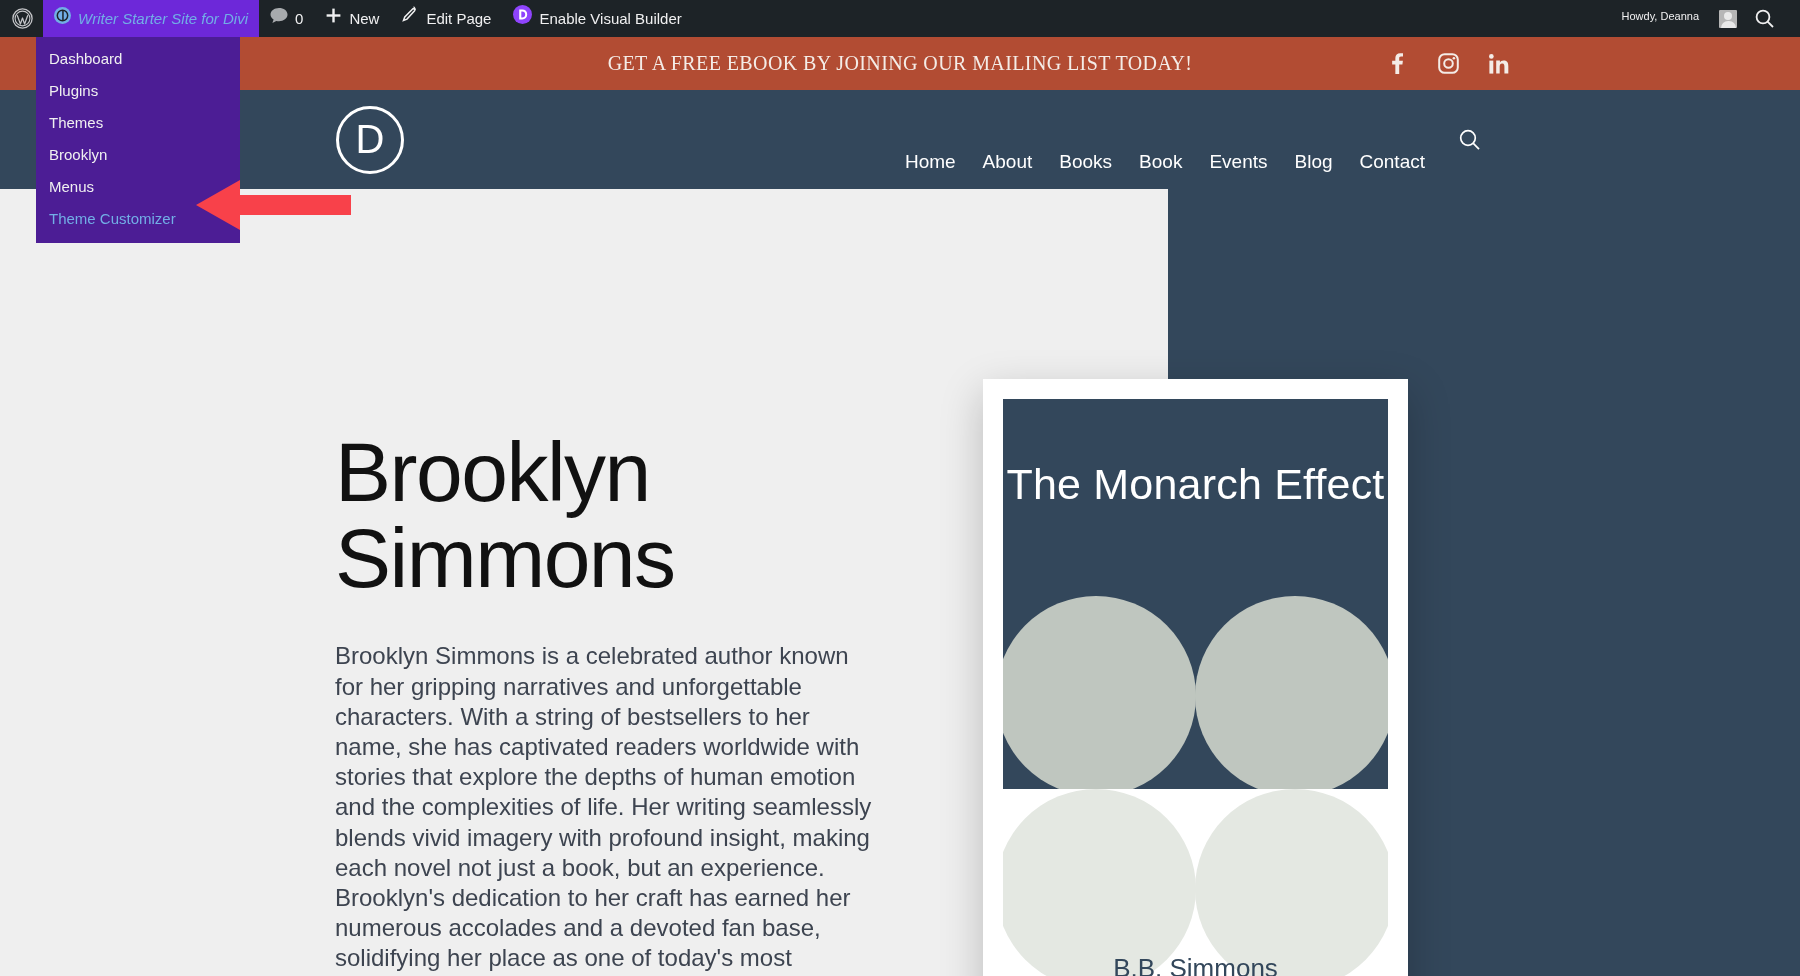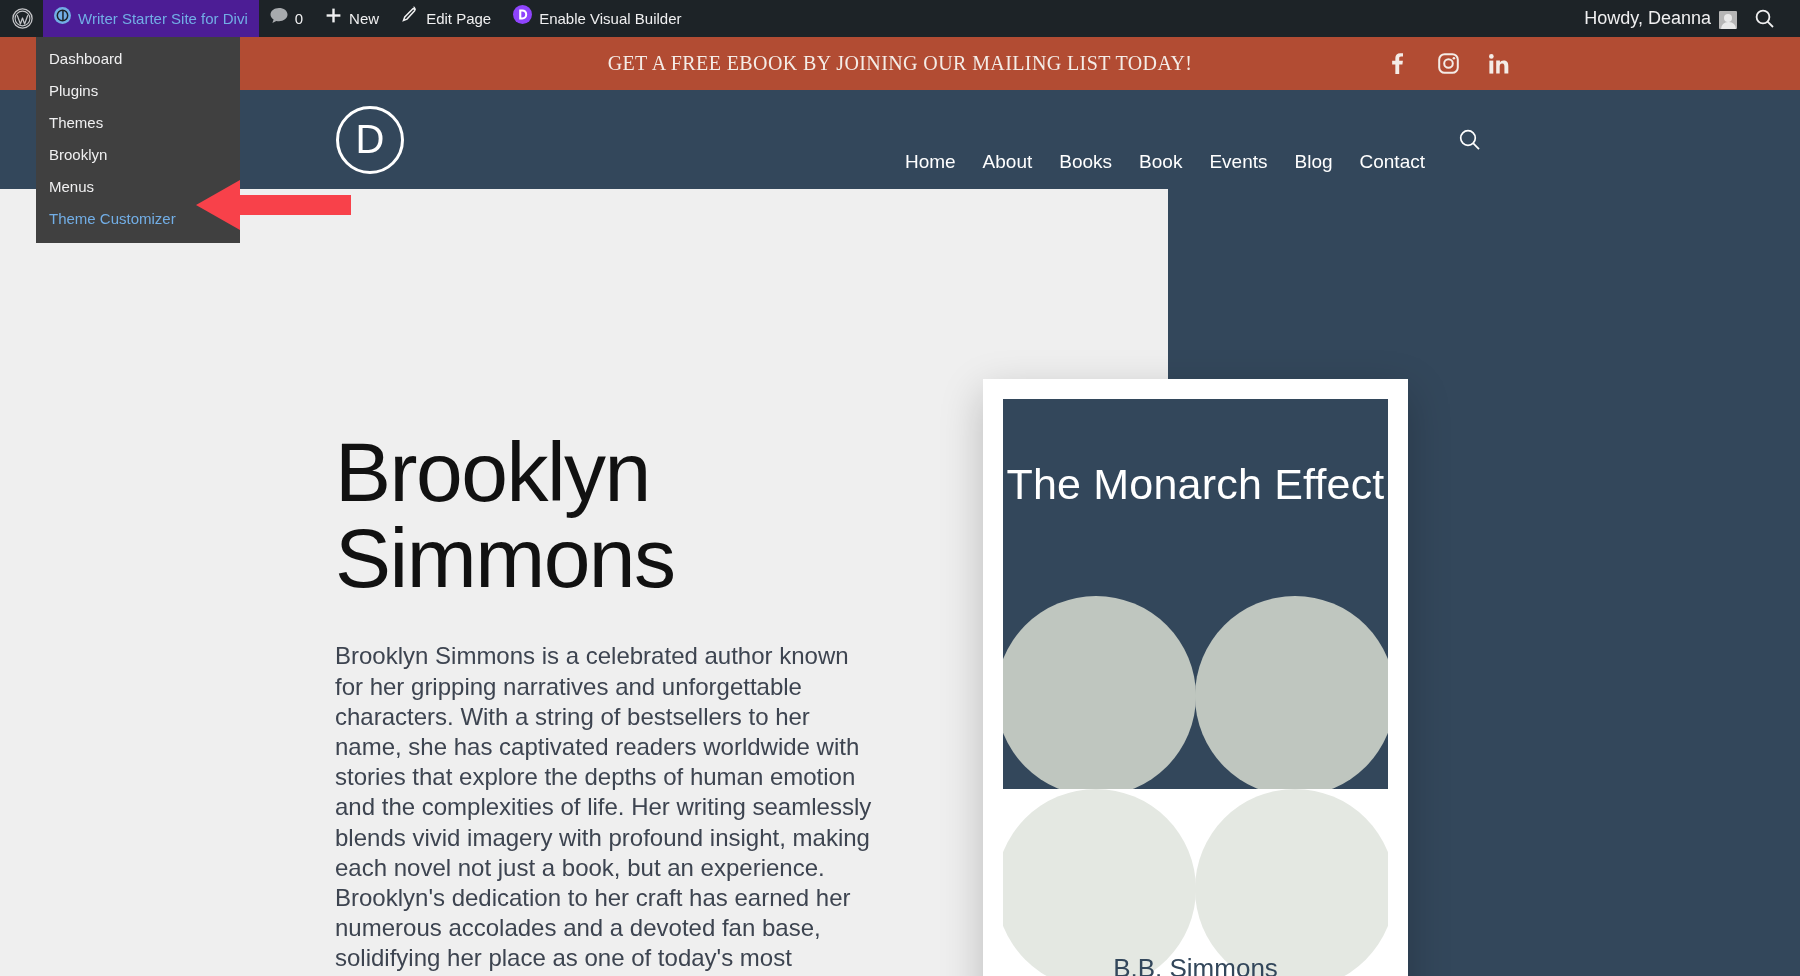--- a/index.html
+++ b/index.html
@@ -21,41 +21,41 @@
   }
   .ab-left { display: flex; align-items: center; height: 37px; }
   .ab-right { margin-left: auto; display: flex; align-items: center; height: 37px; padding-right: 14px; }
   .ab-item {
     display: flex; align-items: center; gap: 7px;
     height: 37px; padding: 0 11px;
     color: #f0f0f1; font-size: 15px; line-height: 37px;
     white-space: nowrap; cursor: pointer;
   }
   .ab-item.wp-logo { padding: 0 10px 0 12px; }
-  .ab-site-hover { background: #4c1d95; color: #72aee6; }
-  .ab-howdy { color: #f0f0f1; font-size: 18px; display:flex; align-items:flex-end; gap:8px; padding: 0 10px; cursor:pointer;}
+  .ab-site-hover { background: #6d28d9; color: #72aee6; font-style: italic; }
+  .ab-howdy { color: #f0f0f1; font-size: 11px; display:flex; align-items:flex-start; gap:20px; padding: 0 10px; cursor:pointer;}
   .avatar {
     width: 18px; height: 18px; background: #b6b6b6; border-radius: 1px;
     position: relative; overflow: hidden; display:inline-block;
   }
   .avatar::before {
     content:""; position:absolute; left:5px; top:2.5px; width:8px; height:8px;
     border-radius:50%; background:#e9e9e9;
   }
   .avatar::after {
     content:""; position:absolute; left:1.5px; top:11px; width:15px; height:10px;
     border-radius:7px 7px 0 0; background:#e9e9e9;
   }
   .ab-search { padding: 0 12px 0 8px; cursor:pointer; display:flex; align-items:center;}
 
   
   .ab-dropdown {
     position: absolute; top: 37px; left: 36px;
     width: 204px;
-    background: #404040;
+    background: #4c1d95;
     padding: 6px 0 8px 0;
     z-index: 70;
   }
   .ab-dd-item {
     display: block; color: #f0f0f1; font-size: 15px;
     padding: 5px 0 5px 13px; line-height: 22px;
     white-space: nowrap; cursor: pointer;
   }
   .ab-dd-item.active { color: #72aee6; }
 

